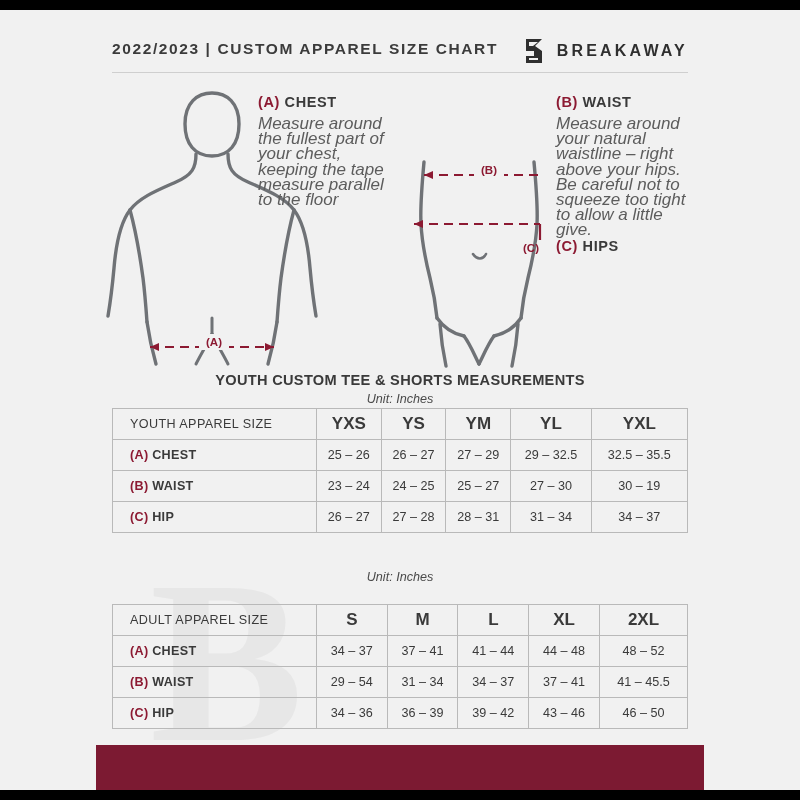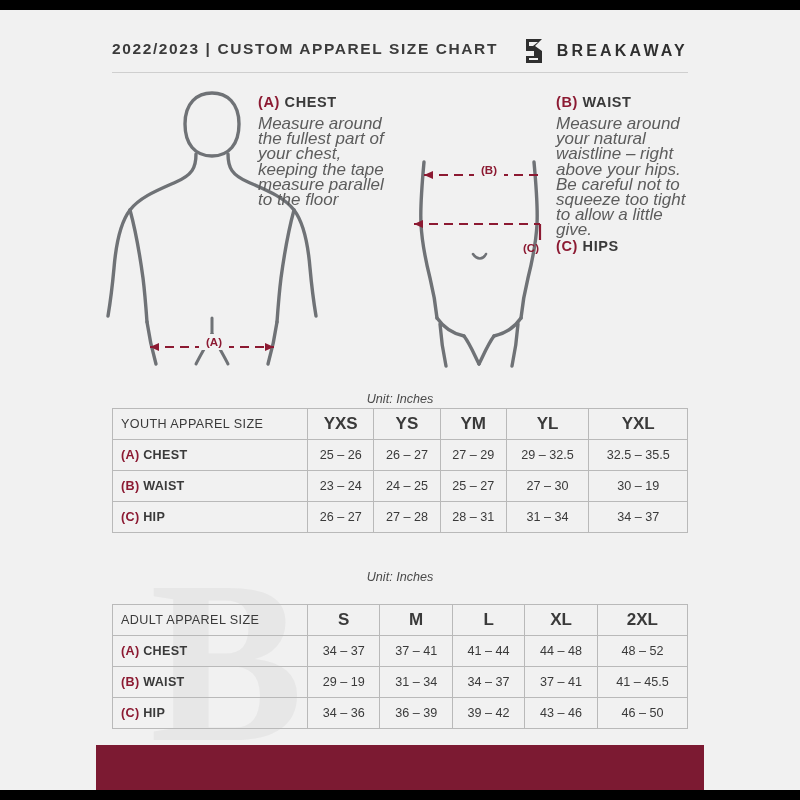--- a/index.html
+++ b/index.html
@@ -149,21 +149,21 @@
   table.size-table td {
     border: 1px solid #b9b9b9;
     height: 30px;
     font-size: 12.6px;
     color: #3a3a3a;
     text-align: center;
     padding: 0;
   }
   table.size-table td.rowlabel {
     text-align: left;
-    padding-left: 8px;
+    padding-left: 17px;
     width: 186px;
     font-weight: bold;
     letter-spacing: 0.3px;
   }
   table.size-table tr.head td {
     font-weight: bold;
     font-size: 17px;
   }
   table.size-table tr.head td.rowlabel {
     font-weight: normal;
@@ -289,20 +289,21 @@
       </div>
 
       <div class="callout" id="callout-hips">
         <div class="callout-title">
           <span class="tag">(C)</span>
           <span>HIPS</span>
         </div>
       </div>
     </div>
 
+    <div class="section-title" style="top:362px;">YOUTH CUSTOM TEE &amp; SHORTS MEASUREMENTS</div>
     <div class="section-unit" style="top:382px;">Unit: Inches</div>
 
     <table class="size-table" style="top:398px;">
       <tbody>
         <tr class="head">
           <td class="rowlabel">YOUTH APPAREL SIZE</td>
           <td>YXS</td>
           <td>YS</td>
           <td>YM</td>
           <td>YL</td>
@@ -365,21 +366,21 @@
           <td class="cellval">37 – 41</td>
           <td class="cellval">41 – 44</td>
           <td class="cellval">44 – 48</td>
           <td class="cellval">48 – 52</td>
         </tr>
         <tr>
           <td class="rowlabel">
             <span class="tag">(B)</span>
             <span>WAIST</span>
           </td>
-          <td class="cellval">29 – 19</td>
+          <td class="cellval">29 – 54</td>
           <td class="cellval">31 – 34</td>
           <td class="cellval">34 – 37</td>
           <td class="cellval">37 – 41</td>
           <td class="cellval">41 – 45.5</td>
         </tr>
         <tr>
           <td class="rowlabel">
             <span class="tag">(C)</span>
             <span>HIP</span>
           </td>

